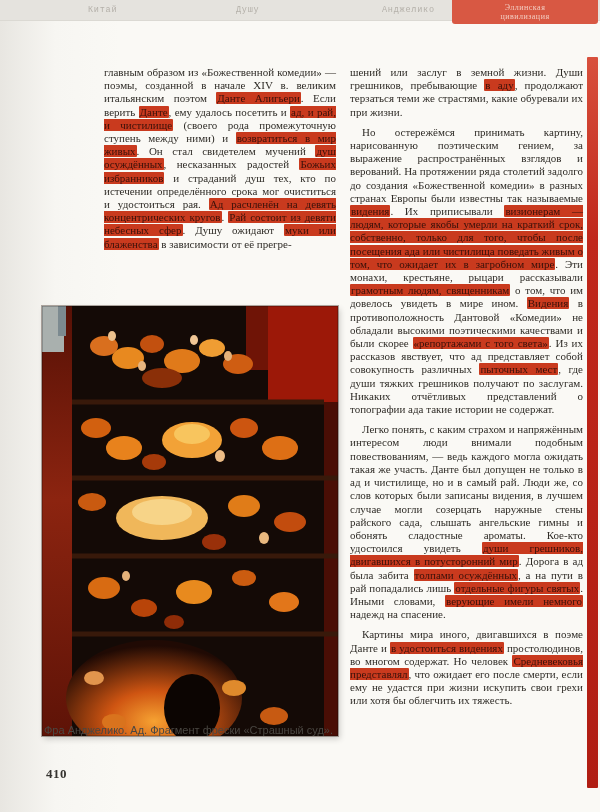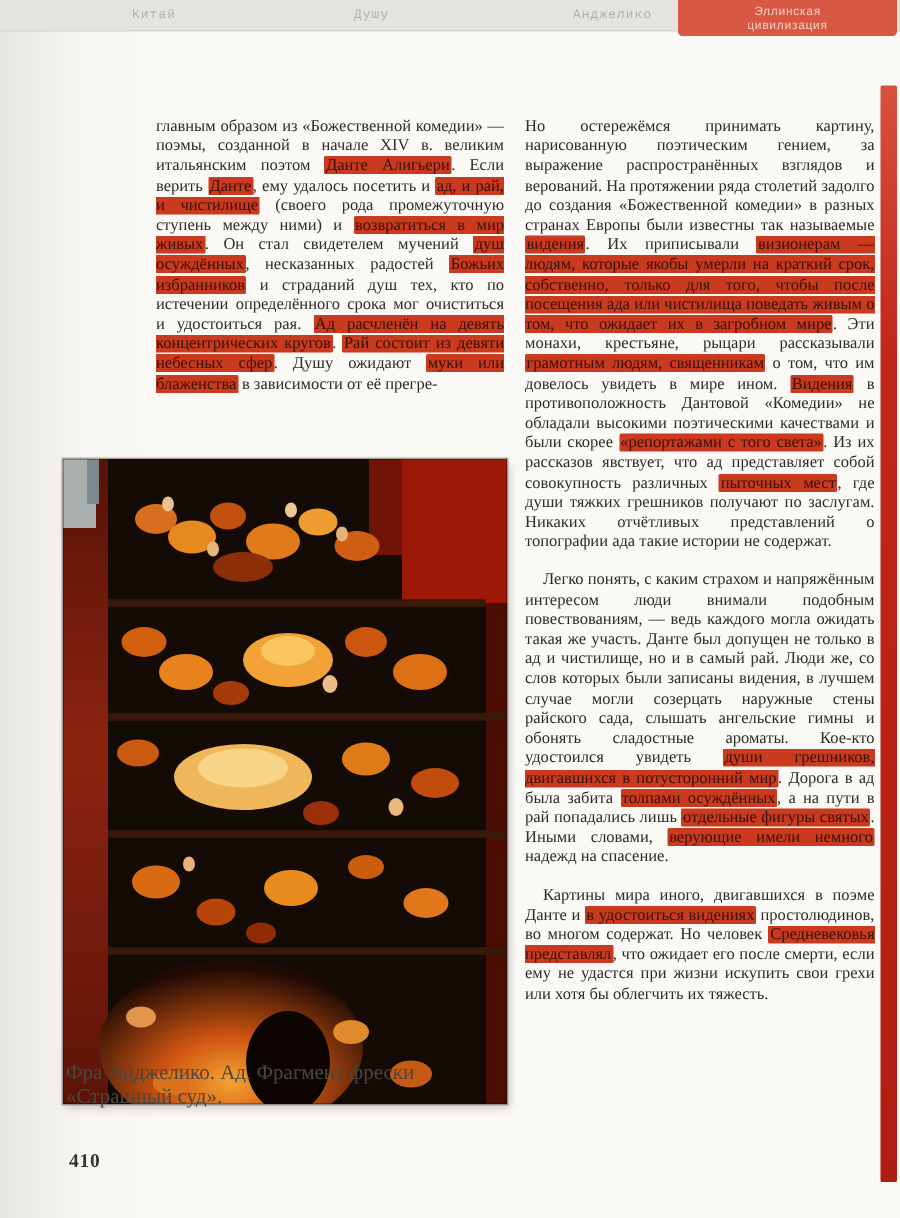--- a/index.html
+++ b/index.html
@@ -23,52 +23,52 @@
     color:#b4b0a9;letter-spacing:.09em;white-space:nowrap;
   }
   .rh0{left:88px}.rh1{left:236px}.rh2{left:382px}
   .active-tab{
     position:absolute;top:0;left:452px;width:146px;height:24px;
     background:#d85843;border-radius:0 0 3px 3px;
     display:flex;align-items:center;justify-content:center;
   }
   .active-tab span{
     display:block;width:86px;text-align:center;
-    font-family:Liberation Sans, sans-serif;font-size:8px;line-height:9px;
+    font-family:Liberation Serif, serif;font-size:8px;line-height:9px;
     color:#f3cdc2;letter-spacing:.06em;
   }
   
   .edge-strip{
     position:absolute;top:57px;right:2px;width:11px;height:731px;
     background:linear-gradient(180deg,#d8503c 0%,#c0271a 25%,#b01d12 100%);
     border-radius:1px;
   }
   
   .col{
     position:absolute;top:66px;
     font-size:11px;line-height:13.2px;color:#2f2c27;
     text-align:justify;
   }
-  .col p{margin:12px 0 7px 0;}
+  .col p{margin:0 0 7px 0;}
   .col p + p{text-indent:12px;}
   .col-left{left:104px;width:232px;}
   .col-right{left:350px;width:233px;}
   .hl{
     background:#c93a1e;color:#3a110a;
     padding:0 1px;border-radius:1px;
   }
   
   .artwork{
     position:absolute;left:42px;top:306px;width:296px;height:430px;
     overflow:hidden;box-shadow:0 0 0 1px rgba(40,20,10,.35), 2px 3px 6px rgba(0,0,0,.18);
     background:#140a06;
   }
   .caption{
-    position:absolute;left:44px;top:708px;width:300px;
-    font-family:Liberation Serif, serif;font-size:14px;color:#4a4742;
+    position:absolute;left:44px;top:724px;width:300px;
+    font-family:Liberation Sans, sans-serif;font-size:11px;color:#4a4742;
   }
   .pagenum{
     position:absolute;left:46px;top:766px;
     font-size:13px;color:#35332f;letter-spacing:.04em;font-weight:bold;
   }
 </style>
 </head>
 <body>
 
 <div class="sheet">
@@ -82,20 +82,21 @@
     </div>
   </div>
 
   <div class="edge-strip"></div>
 
   <div class="col col-left">
       <p><span>главным образом из «Божественной комедии» — поэмы, созданной в начале XIV в. великим итальянским поэтом </span><span class="hl">Данте Алигьери</span><span>. Если верить </span><span class="hl">Данте</span><span>, ему удалось посетить и </span><span class="hl">ад, и рай, и чистилище</span><span> (своего рода промежуточную ступень между ними) и </span><span class="hl">возвратиться в мир живых</span><span>. Он стал свидетелем мучений </span><span class="hl">душ осуждённых</span><span>, несказанных радостей </span><span class="hl">Божьих избранников</span><span> и страданий душ тех, кто по истечении определённого срока мог очиститься и удостоиться рая. </span><span class="hl">Ад расчленён на девять концентрических кругов</span><span>. </span><span class="hl">Рай состоит из девяти небесных сфер</span><span>. Душу ожидают </span><span class="hl">муки или блаженства</span><span> в зависимости от её прегре-</span></p>
     </div>
 
   <div class="col col-right">
+      <p><span>шений или заслуг в земной жизни. Души грешников, пребывающие </span><span class="hl">в аду</span><span>, продолжают терзаться теми же страстями, какие обуревали их при жизни.</span></p>
       <p><span>Но остережёмся принимать картину, нарисованную поэтическим гением, за выражение распространённых взглядов и верований. На протяжении ряда столетий задолго до создания «Божественной комедии» в разных странах Европы были известны так называемые </span><span class="hl">видения</span><span>. Их приписывали </span><span class="hl">визионерам — людям, которые якобы умерли на краткий срок, собственно, только для того, чтобы после посещения ада или чистилища поведать живым о том, что ожидает их в загробном мире</span><span>. Эти монахи, крестьяне, рыцари рассказывали </span><span class="hl">грамотным людям, священникам</span><span> о том, что им довелось увидеть в мире ином. </span><span class="hl">Видения</span><span> в противоположность Дантовой «Комедии» не обладали высокими поэтическими качествами и были скорее </span><span class="hl">«репортажами с того света»</span><span>. Из их рассказов явствует, что ад представляет собой совокупность различных </span><span class="hl">пыточных мест</span><span>, где души тяжких грешников получают по заслугам. Никаких отчётливых представлений о топографии ада такие истории не содержат.</span></p>
       <p><span>Легко понять, с каким страхом и напряжённым интересом люди внимали подобным повествованиям, — ведь каждого могла ожидать такая же участь. Данте был допущен не только в ад и чистилище, но и в самый рай. Люди же, со слов которых были записаны видения, в лучшем случае могли созерцать наружные стены райского сада, слышать ангельские гимны и обонять сладостные ароматы. Кое-кто удостоился увидеть </span><span class="hl">души грешников, двигавшихся в потусторонний мир</span><span>. Дорога в ад была забита </span><span class="hl">толпами осуждённых</span><span>, а на пути в рай попадались лишь </span><span class="hl">отдельные фигуры святых</span><span>. Иными словами, </span><span class="hl">верующие имели немного</span><span> надежд на спасение.</span></p>
       <p><span>Картины мира иного, двигавшихся в поэме Данте и </span><span class="hl">в удостоиться видениях</span><span> простолюдинов, во многом содержат. Но человек </span><span class="hl">Средневековья представлял</span><span>, что ожидает его после смерти, если ему не удастся при жизни искупить свои грехи или хотя бы облегчить их тяжесть.</span></p>
     </div>
 
   <div class="artwork">
     <svg width="296" height="430" viewBox="0 0 296 430" xmlns="http://www.w3.org/2000/svg">
       <defs>
         <radialGradient id="blaze" cx="50%" cy="70%" r="65%">
           <stop offset="0%" stop-color="#f6a232"></stop>

